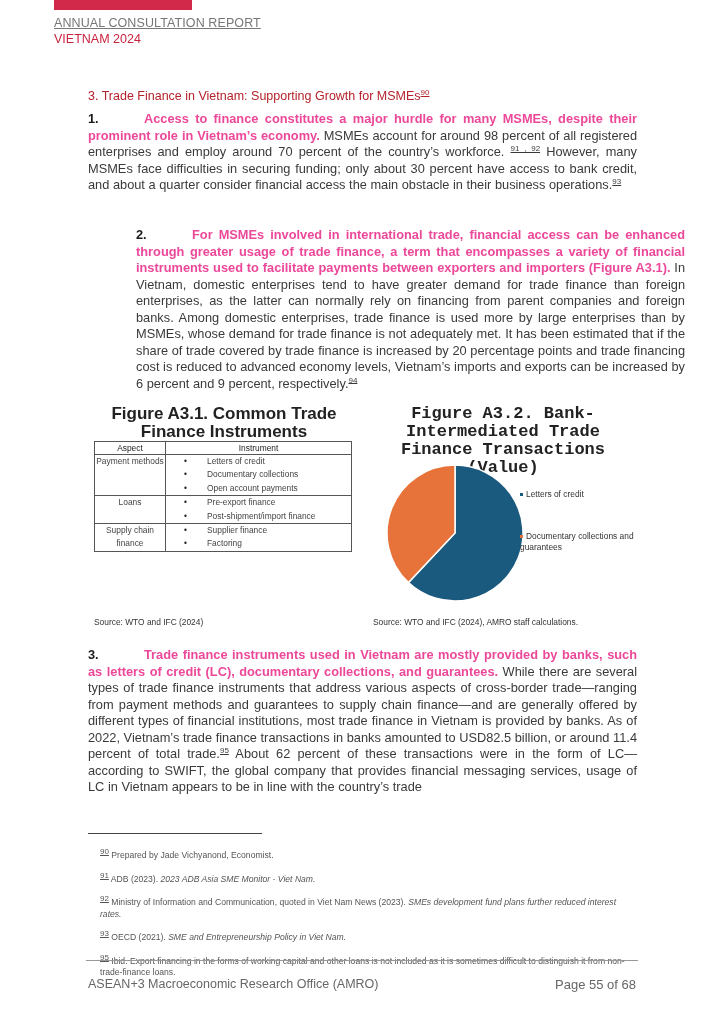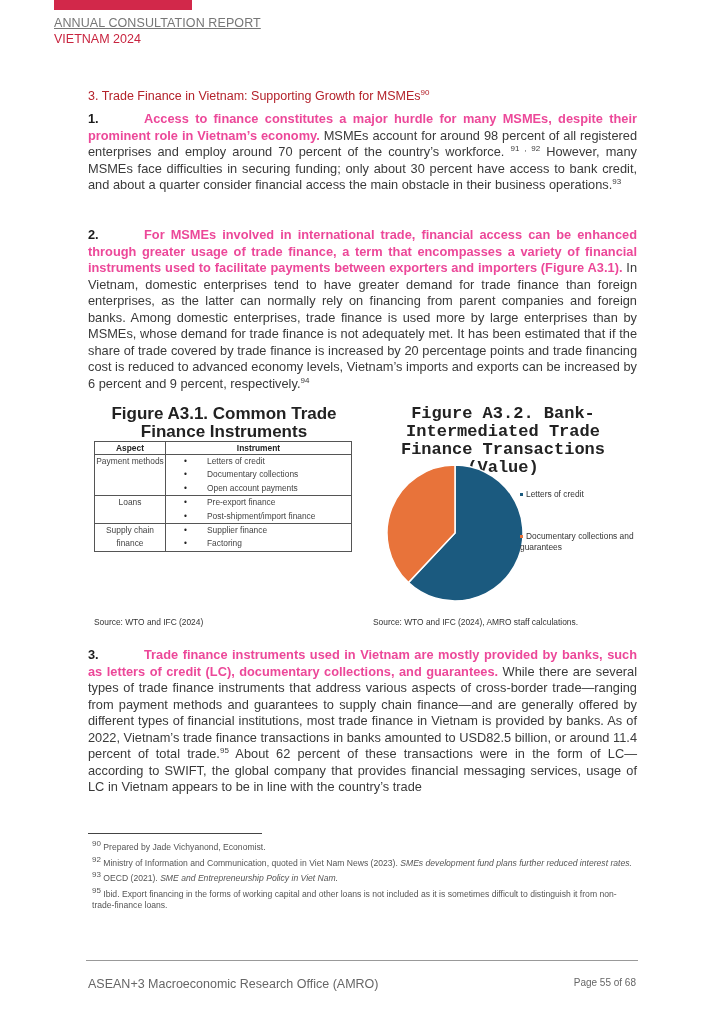--- a/index.html
+++ b/index.html
@@ -5,55 +5,55 @@
   html, body { margin:0; padding:0; background:#fff; }
   body { width:724px; height:1024px; position:relative; font-family:"Liberation Sans", sans-serif; color:#3a3a3a; overflow:hidden; }
   .topbar { position:absolute; left:54px; top:0; width:138px; height:10px; background:#d2284a; }
   .hdr1 { position:absolute; left:54px; top:16px; font-size:12.5px; color:#777; letter-spacing:0.1px;text-decoration:underline; }
   .hdr2 { position:absolute; left:54px; top:32px; font-size:12.5px; color:#c8243f; }
   .section-title { position:absolute; left:88px; top:89px; font-size:12.5px; color:#b4222b; }
   .section-title sup { font-size:8px; }
   .para { position:absolute; left:88px; width:549px; font-size:12.8px; line-height:16.5px; text-align:justify; color:#3a3a3a; }
   .para b { color:#ec4899; }
   .para .num { display:inline-block; width:56px; font-weight:bold; color:#1a1a1a; }
-  sup { font-size:8px; line-height:0; }
+  sup { font-size:8px; line-height:0;text-decoration:underline; }
   .fig-title { position:absolute; font-weight:bold; font-size:17px; line-height:18px; text-align:center; color:#222; }
   table.inst { position:absolute; left:94px; top:441px; width:258px; border-collapse:collapse; font-size:8.4px; color:#444; }
   table.inst td, table.inst th { border:1px solid #555; vertical-align:top; padding:0; }
-  table.inst th { font-weight:bold; color:#222; height:12px; line-height:12px; }
+  table.inst th { font-weight:normal; color:#222; height:12px; line-height:12px; }
   table.inst td.aspect { width:70px; text-align:center; line-height:13.4px; }
   table.inst ul { list-style:none; margin:0; padding:0; }
   table.inst li { position:relative; padding-left:41px; line-height:13.4px; }
   table.inst li::before { content:"•"; position:absolute; left:18px; color:#222; }
   .source { position:absolute; font-size:8.4px; color:#333; }
   .legend { position:absolute; font-size:8.4px; color:#333; line-height:11px; }
   .legend .sw { display:inline-block; width:3px; height:3px; margin-right:3px; vertical-align:middle; }
   .fn-rule { position:absolute; left:88px; top:833px; width:174px; height:1px; background:#444; }
   .footnotes { position:absolute; left:88px; top:838px; width:549px; font-size:8.6px; line-height:11.5px; color:#555; }
-  .footnotes div { margin:4px; }
+  .footnotes div { margin:12px; }
   .footnotes i { font-style:italic; }
   .footer-rule { position:absolute; left:86px; top:960px; width:552px; height:1px; background:#999; }
   .footer-left { position:absolute; left:88px; top:977px; font-size:12.5px; color:#666; }
-  .footer-right { position:absolute; right:88px; top:977px; font-size:10px; color:#666; }
+  .footer-right { position:absolute; right:88px; top:977px; font-size:13px; color:#666; }
   svg.pie { position:absolute; left:380px; top:458px; }
 </style>
 </head>
 <body>
 
 <div class="topbar"></div>
 <div class="hdr1">ANNUAL CONSULTATION REPORT</div>
 <div class="hdr2">VIETNAM 2024</div>
 
 <div class="section-title"><span>3. Trade Finance in Vietnam: Supporting Growth for MSMEs</span><sup>90</sup></div>
 
 <div class="para" style="top:111px;">
   <span class="num">1.</span><b>Access to finance constitutes a major hurdle for many MSMEs, despite their prominent role in Vietnam’s economy.</b><span> MSMEs account for around 98 percent of all registered enterprises and employ around 70 percent of the country’s workforce. </span><sup>91 , 92</sup><span> However, many MSMEs face difficulties in securing funding; only about 30 percent have access to bank credit, and about a quarter consider financial access the main obstacle in their business operations.</span><sup>93</sup>
 </div>
 
-<div class="para" style="top:227px;">
+<div class="para" style="top:227px;margin-left:48px;">
   <span class="num">2.</span><b>For MSMEs involved in international trade, financial access can be enhanced through greater usage of trade finance, a term that encompasses a variety of financial instruments used to facilitate payments between exporters and importers (Figure A3.1).</b><span> In Vietnam, domestic enterprises tend to have greater demand for trade finance than foreign enterprises, as the latter can normally rely on financing from parent companies and foreign banks. Among domestic enterprises, trade finance is used more by large enterprises than by MSMEs, whose demand for trade finance is not adequately met. It has been estimated that if the share of trade covered by trade finance is increased by 20 percentage points and trade financing cost is reduced to advanced economy levels, Vietnam’s imports and exports can be increased by 6 percent and 9 percent, respectively.</span><sup>94</sup>
 </div>
 
 <div class="fig-title" style="left:104px; top:405px; width:240px;">Figure A3.1. Common Trade Finance Instruments</div>
 <table class="inst">
   <thead>
     <tr>
       <th>Aspect</th>
       <th>Instrument</th>
     </tr>
@@ -106,20 +106,21 @@
 </div>
 <div class="source" style="left:373px; top:617px;">Source: WTO and IFC (2024), AMRO staff calculations.</div>
 
 <div class="para" style="top:647px;">
   <span class="num">3.</span><b>Trade finance instruments used in Vietnam are mostly provided by banks, such as letters of credit (LC), documentary collections, and guarantees.</b><span> While there are several types of trade finance instruments that address various aspects of cross-border trade—ranging from payment methods and guarantees to supply chain finance—and are generally offered by different types of financial institutions, most trade finance in Vietnam is provided by banks. As of 2022, Vietnam’s trade finance transactions in banks amounted to USD82.5 billion, or around 11.4 percent of total trade.</span><sup>95</sup><span> About 62 percent of these transactions were in the form of LC—according to SWIFT, the global company that provides financial messaging services, usage of LC in Vietnam appears to be in line with the country’s trade</span>
 </div>
 
 <div class="fn-rule"></div>
 <div class="footnotes" id="footnotes">
     <div><sup>90</sup> <span>Prepared by Jade Vichyanond, Economist.</span></div>
+    <div><sup>91</sup> <span>ADB (2023). </span><i>2023 ADB Asia SME Monitor - Viet Nam.</i></div>
     <div><sup>92</sup> <span>Ministry of Information and Communication, quoted in Viet Nam News (2023). </span><i>SMEs development fund plans further reduced interest rates.</i></div>
     <div><sup>93</sup> <span>OECD (2021). </span><i>SME and Entrepreneurship Policy in Viet Nam.</i></div>
     <div><sup>95</sup> <span>Ibid. Export financing in the forms of working capital and other loans is not included as it is sometimes difficult to distinguish it from non-trade-finance loans.</span></div>
   </div>
 
 <div class="footer-rule"></div>
 <div class="footer-left">ASEAN+3 Macroeconomic Research Office (AMRO)</div>
 <div class="footer-right">Page 55 of 68</div>
 
 </body></html>

